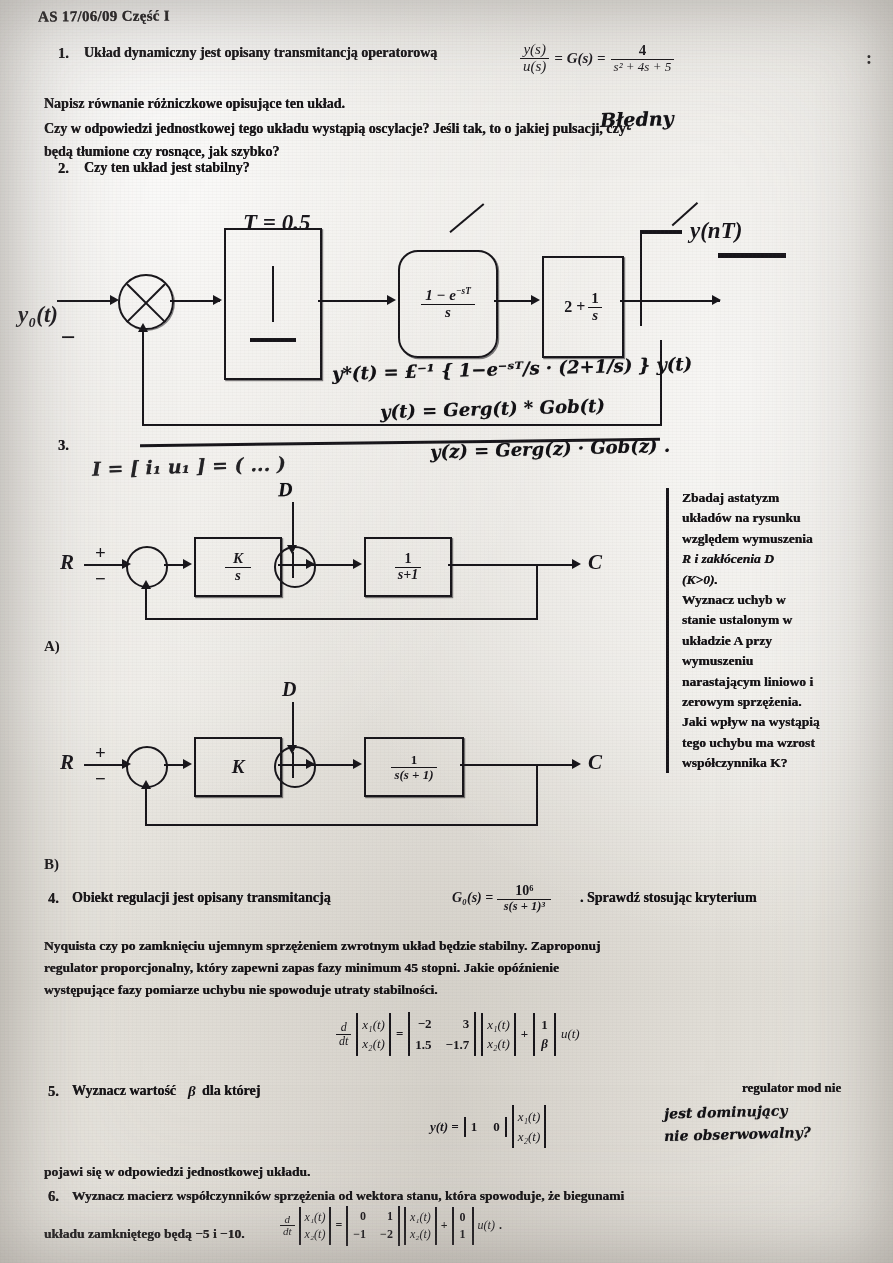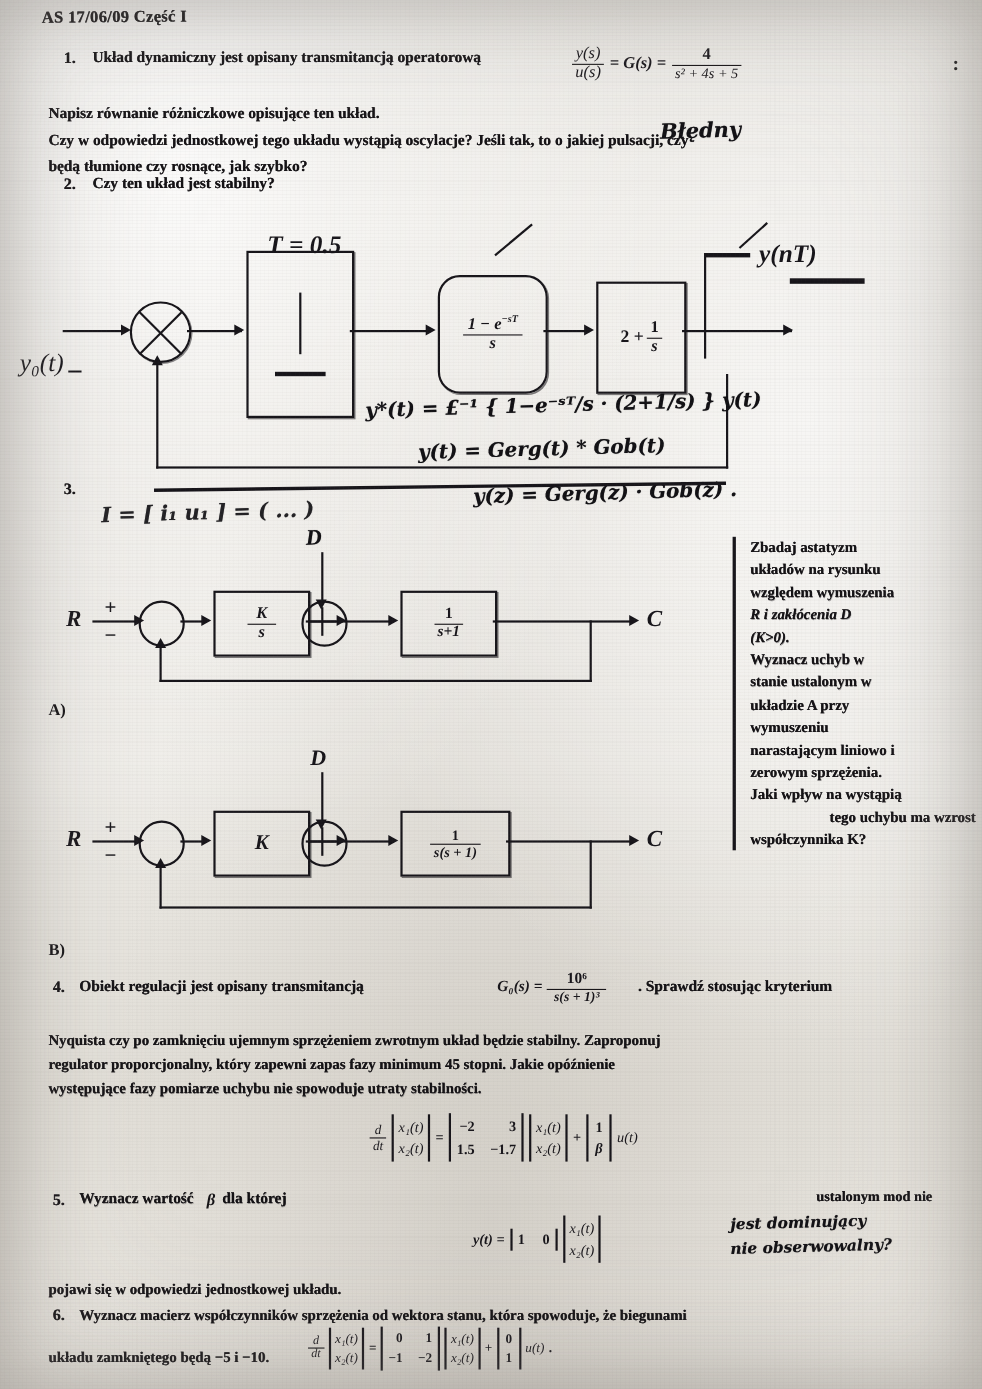--- a/index.html
+++ b/index.html
@@ -126,21 +126,21 @@
 
   <div class="blk txt bold smear" style="left:58px;top:160px;font-size:14.5px;">2.</div>
   <div class="blk txt bold smear" style="left:84px;top:160px;font-size:14px;">Czy ten układ jest stabilny?</div>
 
   <div class="blk" style="left:0px;top:205px;width:893px;height:230px;">
 
     <div class="label" style="left:243px;top:5px;font-size:23px;font-weight:bold;font-style:italic;">T = 0.5</div>
 
     <div class="label" style="left:690px;top:13px;font-size:23px;font-weight:bold;font-style:italic;">y(nT)</div>
 
-    <div class="label" style="left:18px;top:97px;font-size:23px;font-weight:normal;font-style:italic;margin-top:15px;">y₀(t)</div>
+    <div class="label" style="left:18px;top:97px;font-size:23px;font-weight:bold;font-style:italic;">y₀(t)</div>
 
     <div class="wire h" style="left:57px;top:95px;width:54px;"></div>
     <div class="arrowR" style="left:110px;top:90px;"></div>
 
     <div class="sumX" style="left:118px;top:69px;width:52px;height:52px;">
       <i style="transform:rotate(45deg);"></i>
       <i style="transform:rotate(-45deg);"></i>
     </div>
 
     <div class="label" style="left:60px;top:118px;font-size:26px;font-weight:bold;">−</div>
@@ -215,21 +215,21 @@
     <div class="txt bold smear" style="font-size:13.5px;line-height:20.4px;">względem wymuszenia</div>
     <div class="txt bold smear it" style="font-size:13.5px;line-height:20.4px;">R i zakłócenia D</div>
     <div class="txt bold smear it" style="font-size:13.5px;line-height:20.4px;">(K&gt;0).</div>
     <div class="txt bold smear" style="font-size:13.5px;line-height:20.4px;">Wyznacz uchyb w</div>
     <div class="txt bold smear" style="font-size:13.5px;line-height:20.4px;">stanie ustalonym w</div>
     <div class="txt bold smear" style="font-size:13.5px;line-height:20.4px;">układzie A przy</div>
     <div class="txt bold smear" style="font-size:13.5px;line-height:20.4px;">wymuszeniu</div>
     <div class="txt bold smear" style="font-size:13.5px;line-height:20.4px;">narastającym liniowo i</div>
     <div class="txt bold smear" style="font-size:13.5px;line-height:20.4px;">zerowym sprzężenia.</div>
     <div class="txt bold smear" style="font-size:13.5px;line-height:20.4px;">Jaki wpływ na wystąpią</div>
-    <div class="txt bold smear" style="font-size:13.5px;line-height:20.4px;text-align:right;">tego uchybu ma wzrost</div>
+    <div class="txt bold smear" style="font-size:13.5px;line-height:20.4px;">tego uchybu ma wzrost</div>
     <div class="txt bold smear" style="font-size:13.5px;line-height:20.4px;">współczynnika K?</div>
   </div>
 
   <div class="blk" style="left:0px;top:488px;width:670px;height:160px;">
 
     <div class="label hand" style="left:278px;top:-10px;font-size:20px;">D</div>
     <div class="wire v" style="left:292px;top:14px;height:46px;"></div>
     <div class="arrowD" style="left:287px;top:57px;"></div>
 
     <div class="label" style="left:60px;top:62px;font-size:21px;font-weight:bold;">R</div>
@@ -425,21 +425,21 @@
       <span class="bold it">β</span>
     </span>
     <span class="it">u(t)</span>
   </div>
 
   <div class="blk txt bold smear" style="left:48px;top:1083px;font-size:14.5px;">5.</div>
   <div class="blk txt bold smear" style="left:72px;top:1083px;font-size:14px;">Wyznacz wartość</div>
   <div class="blk txt bold it" style="left:188px;top:1083px;font-size:15px;">β</div>
   <div class="blk txt bold smear" style="left:202px;top:1083px;font-size:14px;">dla której</div>
 
-  <div class="blk txt bold smear" style="left:742px;top:1080px;font-size:13px;">ustalonym mod nie</div>
+  <div class="blk txt bold smear" style="left:742px;top:1080px;font-size:13px;">regulator mod nie</div>
   <div class="blk hand" style="left:664px;top:1104px;font-size:14px;">jest dominujący</div>
   <div class="blk hand" style="left:664px;top:1126px;font-size:14px;">nie obserwowalny?</div>
 
   <div class="blk" style="left:430px;top:1105px;display:flex;align-items:center;gap:5px;font-size:13px;">
     <span class="it bold">y(t) =</span>
     <span style="display:inline-flex;gap:16px;border-left:2px solid #17151a;border-right:2px solid #17151a;padding:2px 5px;">
       <span class="bold">1</span>
       <span class="bold">0</span>
     </span>
     <span style="display:inline-flex;align-items:center;border-left:2px solid #17151a;border-right:2px solid #17151a;padding:2px 4px;flex-direction:column;line-height:1.5;">

